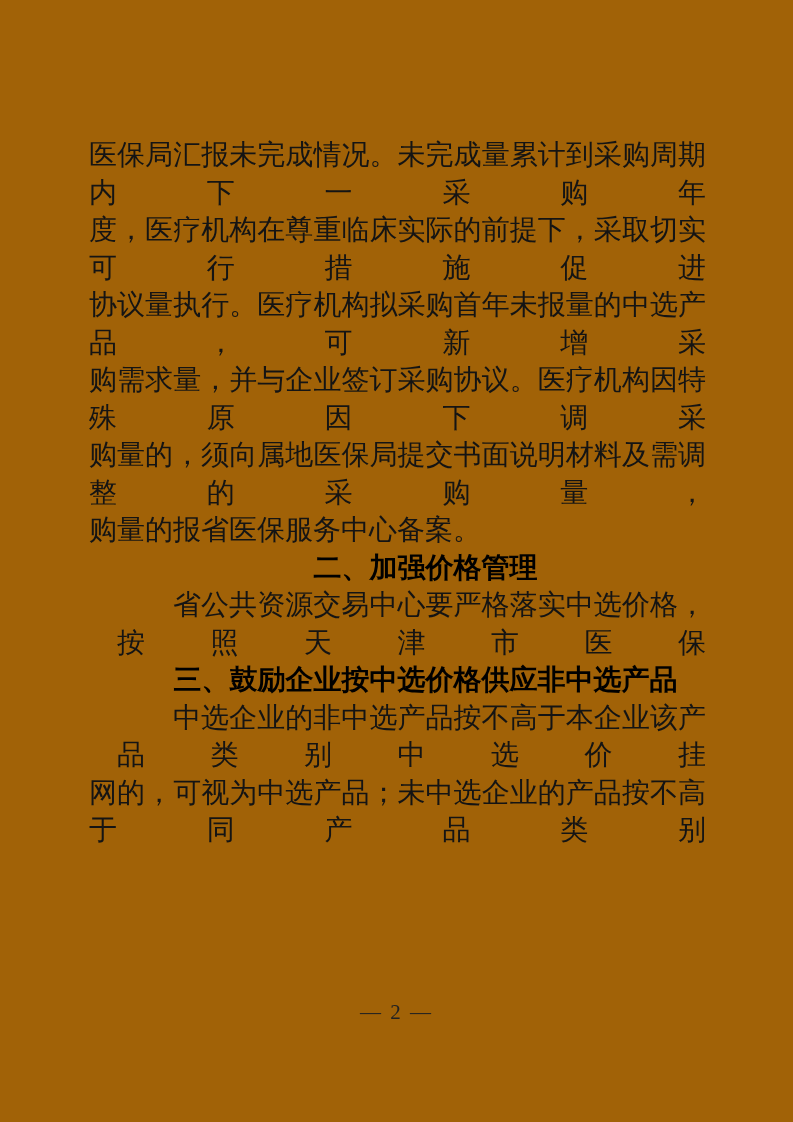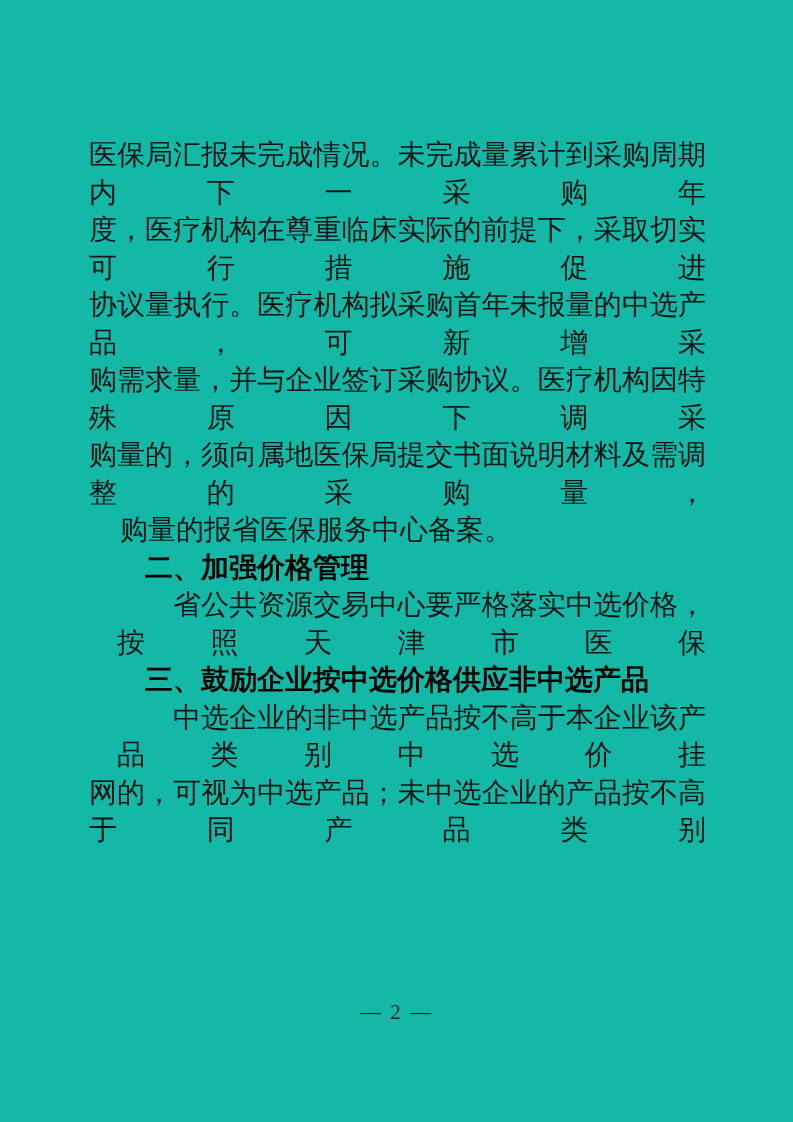--- a/index.html
+++ b/index.html
@@ -4,21 +4,21 @@
 <style>
   html, body {
     margin: 0;
     padding: 0;
     background: #ffffff;
   }
   .page {
     position: relative;
     width: 793px;
     height: 1122px;
-    background: #14b8a6;
+    background: #a16207;
     overflow: hidden;
   }
   .doc-body {
     position: absolute;
     left: 89px;
     top: 136px;
     width: 617px;
   }
   .line {
     font-family: "Liberation Serif", serif;
@@ -28,30 +28,29 @@
     text-align: justify;
     text-align-last: justify;
     white-space: normal;
   }
   .line.indent {
     text-indent: 2em;
     margin-left: 28px;
   }
   .line.no-fill {
     text-align-last: left;
-    margin-left: 31px;
   }
   .heading {
     font-family: "Liberation Sans", sans-serif;
     font-weight: bold;
     font-size: 28px;
     line-height: 37.5px;
     color: #000000;
     text-indent: 2em;
-    text-align: left;
+    text-align: center;
   }
   .page-number {
     position: absolute;
     top: 1000px;
     left: 0;
     width: 100%;
     text-align: center;
     font-family: "Liberation Serif", serif;
     font-size: 21px;
     color: #222222;

